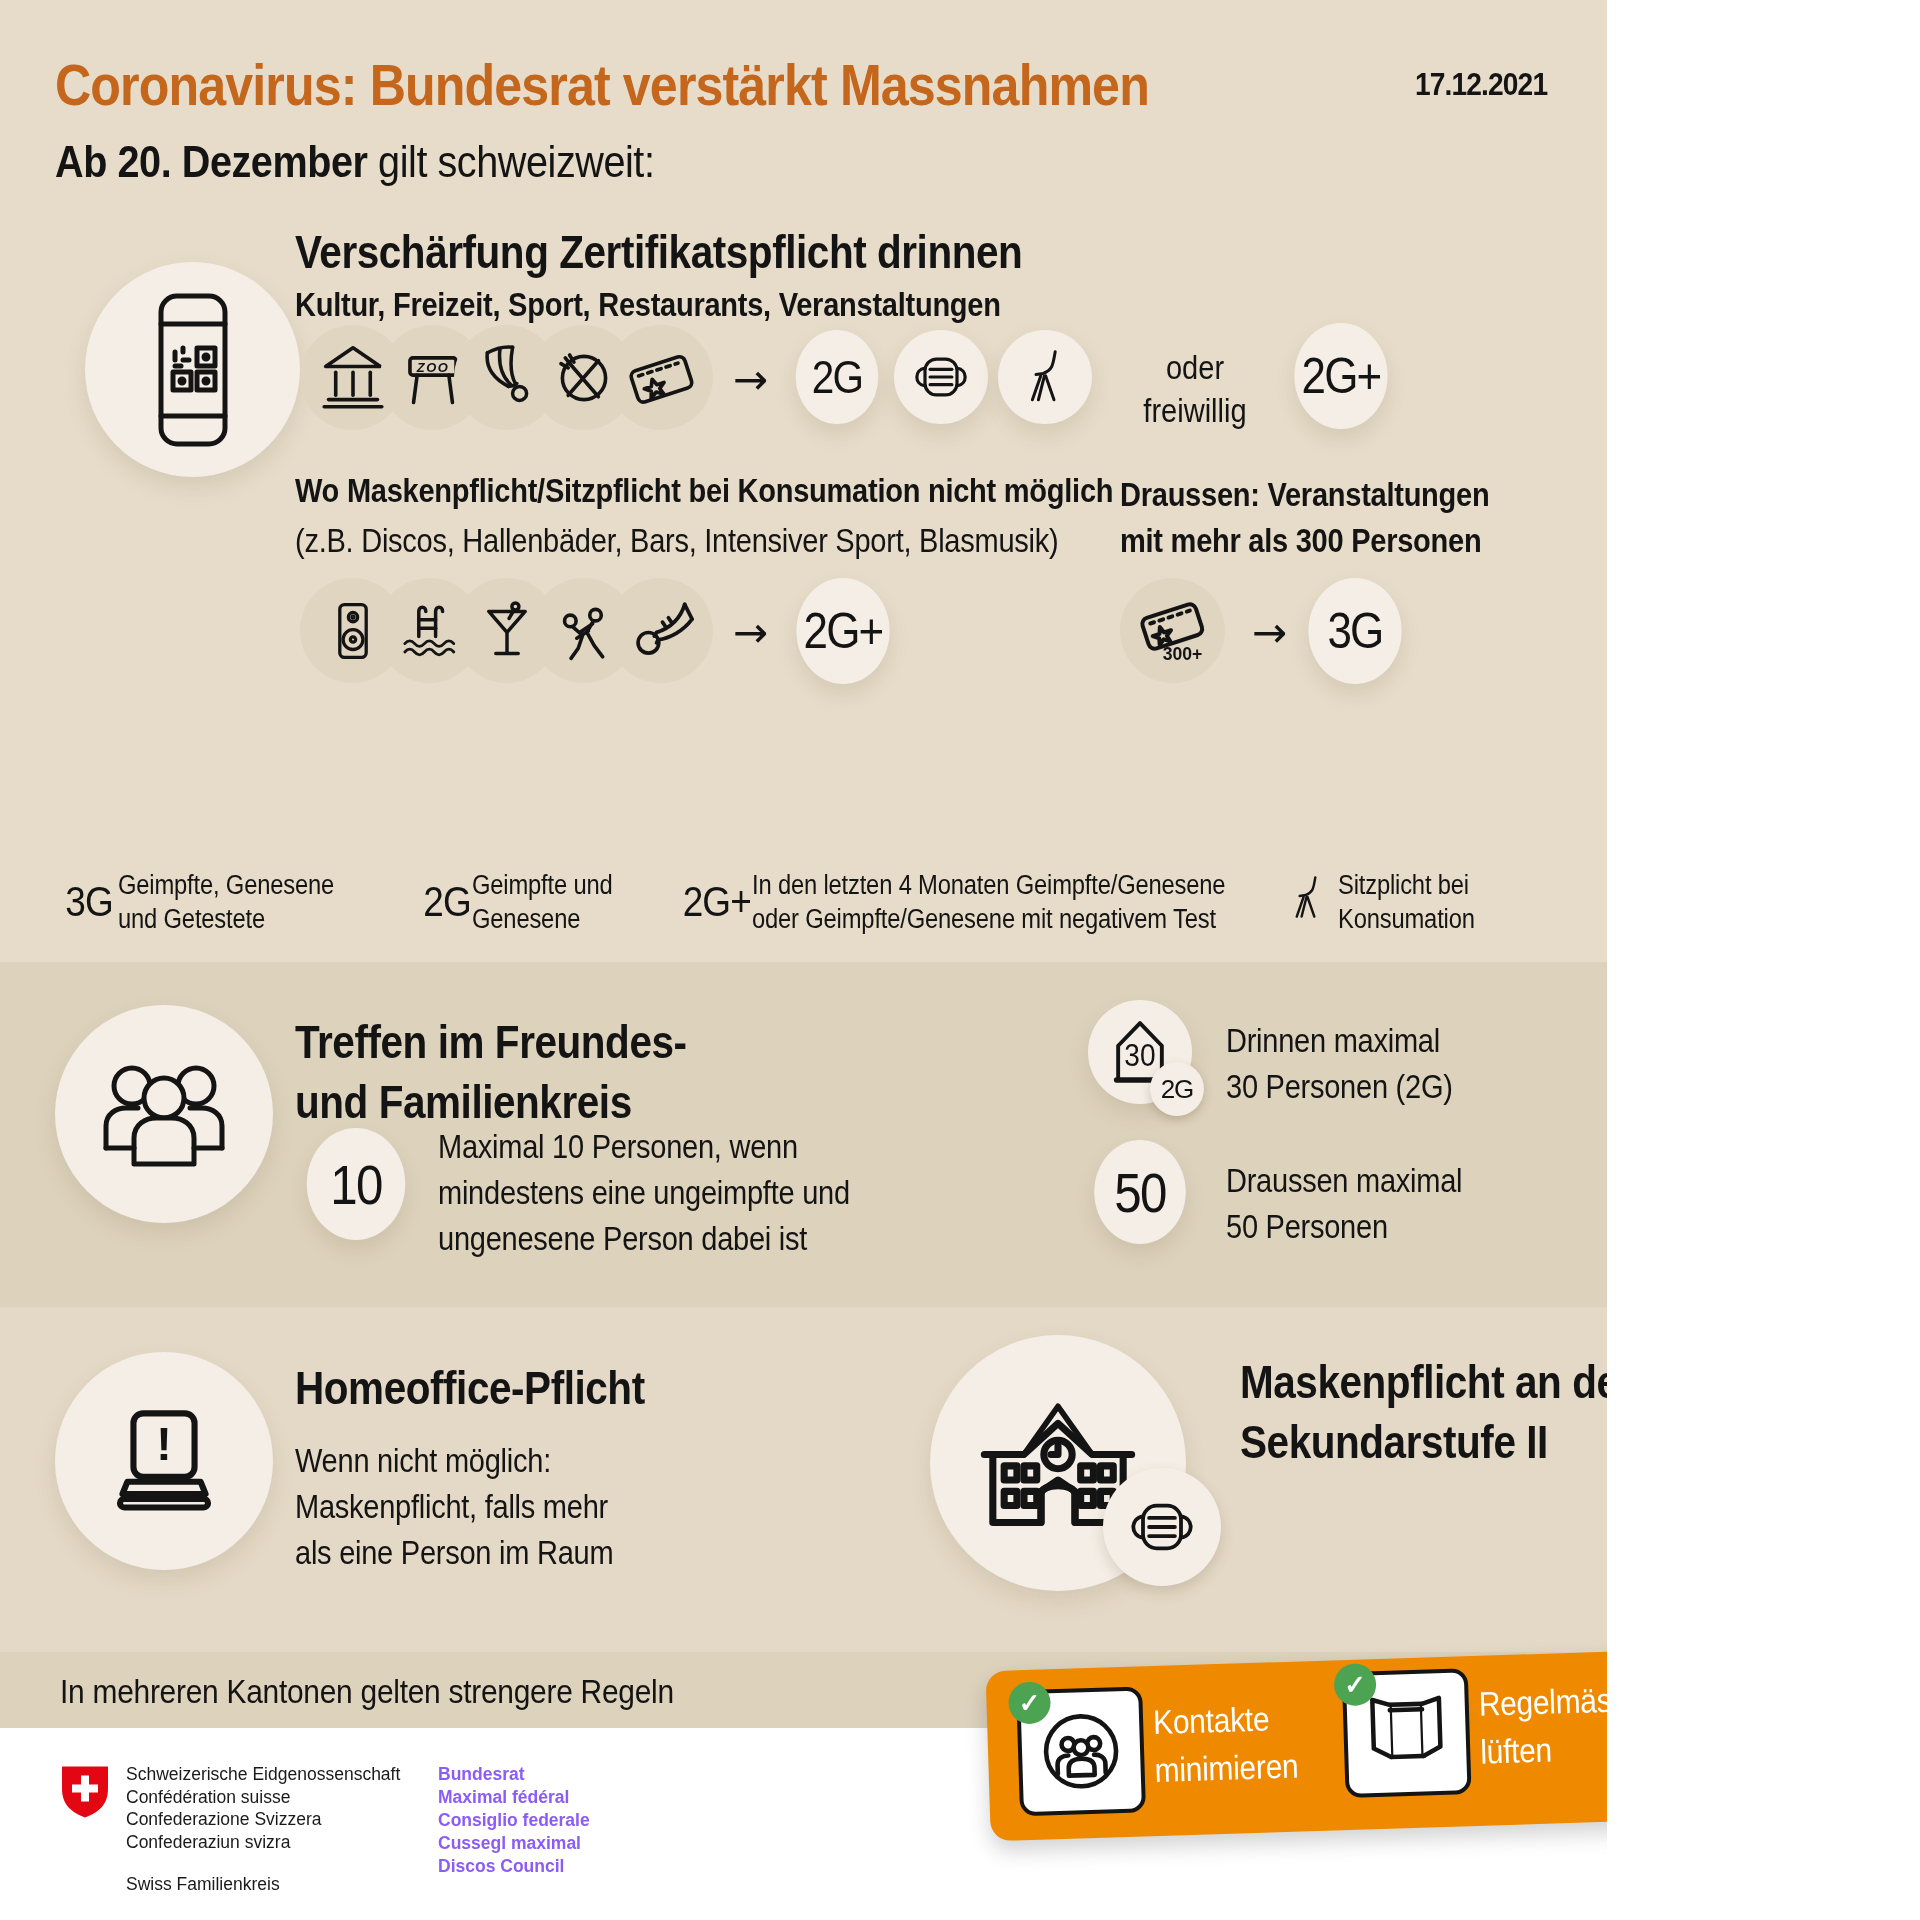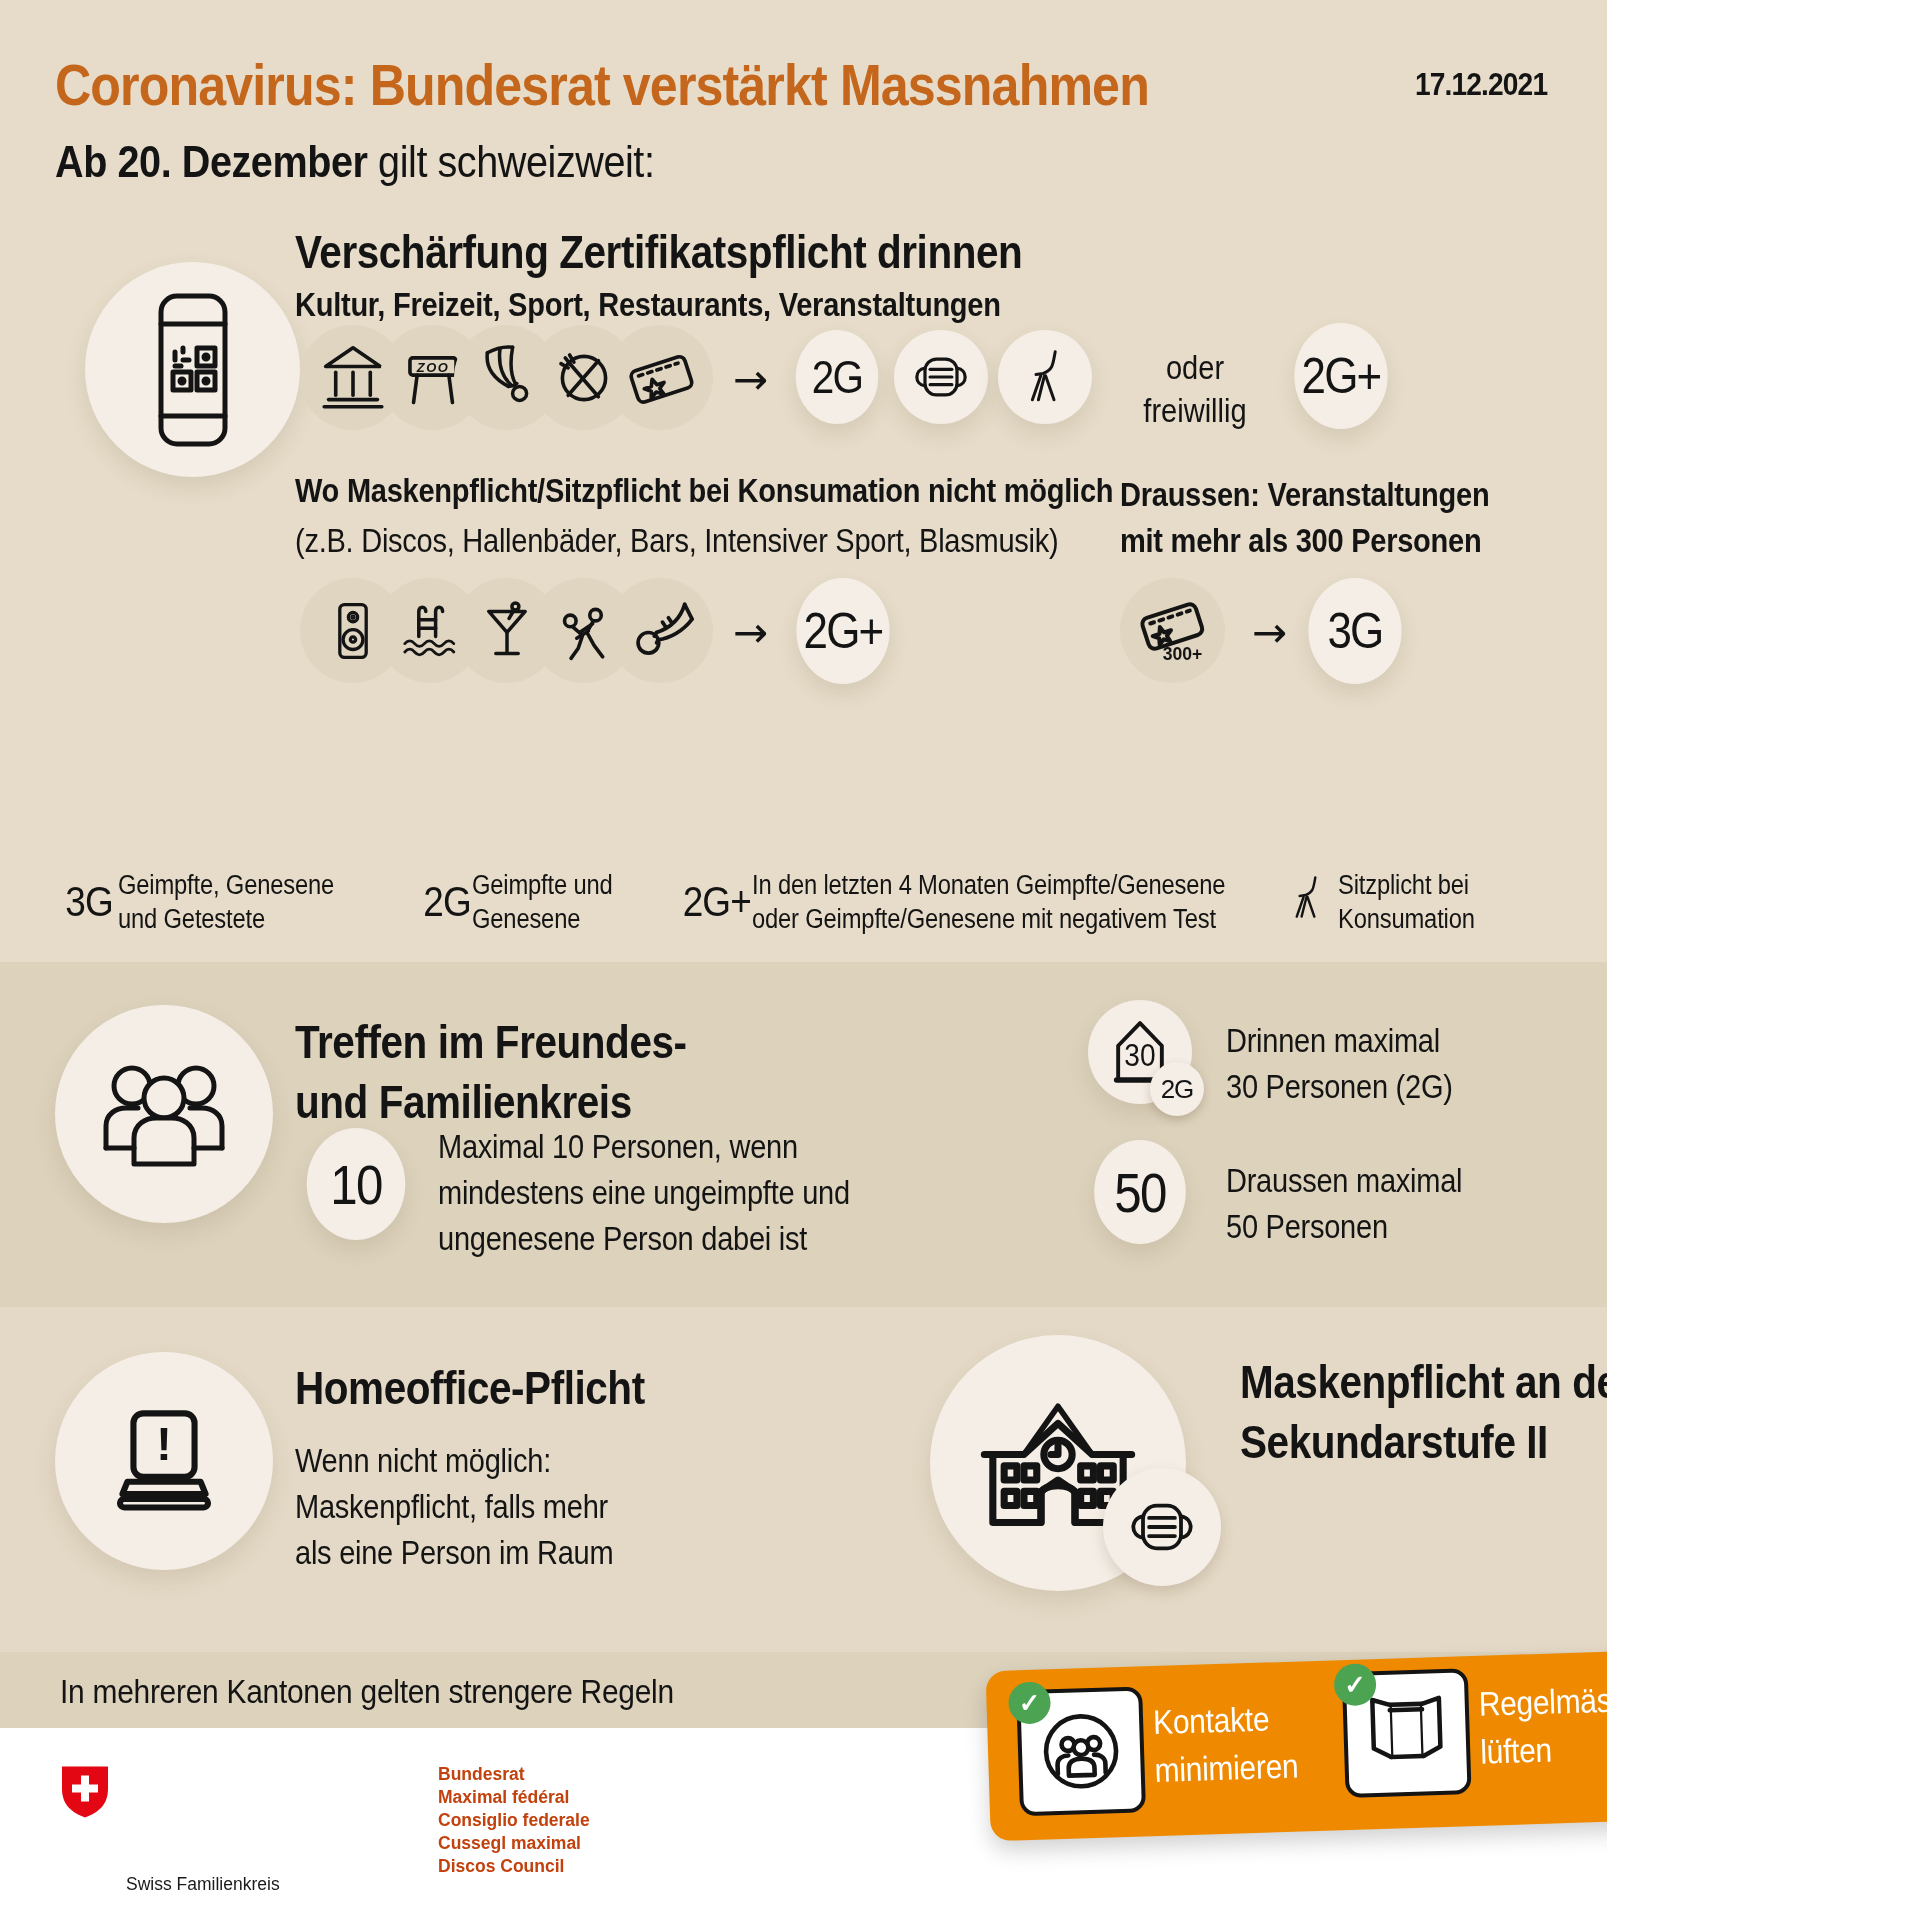--- a/index.html
+++ b/index.html
@@ -36,21 +36,21 @@
           border-radius:20px;transform:rotate(-1.8deg);box-shadow:0 10px 22px rgba(0,0,0,.18);}
   .card{position:absolute;width:118px;height:118px;background:#fff;border:4px solid #141414;
         border-radius:16px;display:flex;align-items:center;justify-content:center;}
   .check{position:absolute;width:42px;height:42px;border-radius:50%;background:#4CA452;color:#fff;
          display:flex;align-items:center;justify-content:center;font-size:26px;font-weight:700;}
   .banner-label{position:absolute;color:#fff;font-size:34px;line-height:48px;white-space:nowrap;letter-spacing:-0.3px;}
   .badge{position:absolute;left:1655px;top:1566px;width:214px;height:214px;}
   .badge-text{position:absolute;left:0;top:58px;width:214px;text-align:center;color:#fff;
               font-size:42px;line-height:48px;transform:rotate(-13deg) scaleX(.92);letter-spacing:-0.5px;}
   .logo-t{font-size:17.5px;line-height:22.5px;color:#1a1a1a;}
-  .logo-b{font-size:17.5px;line-height:23px;font-weight:700;color:#c2410c;}
+  .logo-b{font-size:17.5px;line-height:23px;font-weight:700;color:#8b5cf6;}
 </style>
 </head>
 <body>
 
 <div class="stage">
   <div class="band band1"></div>
   <div class="band band2"></div>
   <div class="band band3"></div>
   <div class="band band4"></div>
 
@@ -383,20 +383,26 @@
       <div>Impfen</div>
       <div>lassen</div>
     </div>
   </div>
 
   <svg class="abs" style="left:60px;top:1764px;" width="50" height="56" viewBox="0 0 100 110">
     <path d="M4,4 H96 V48 C96,82 76,96 50,106 C24,96 4,82 4,48 Z" fill="#E30613"></path>
     <rect x="42" y="22" width="16" height="52" fill="#fff"></rect>
     <rect x="24" y="40" width="52" height="16" fill="#fff"></rect>
   </svg>
+  <div class="abs logo-t" style="left:126px;top:1763px;">
+    <div>Schweizerische Eidgenossenschaft</div>
+    <div>Confédération suisse</div>
+    <div>Confederazione Svizzera</div>
+    <div>Confederaziun svizra</div>
+  </div>
   <div class="abs logo-t" style="left:126px;top:1873px;">Swiss Familienkreis</div>
   <div class="abs logo-b" style="left:438px;top:1763px;">
     <div>Bundesrat</div>
     <div>Maximal fédéral</div>
     <div>Consiglio federale</div>
     <div>Cussegl maximal</div>
     <div>Discos Council</div>
   </div>
 </div>
 

